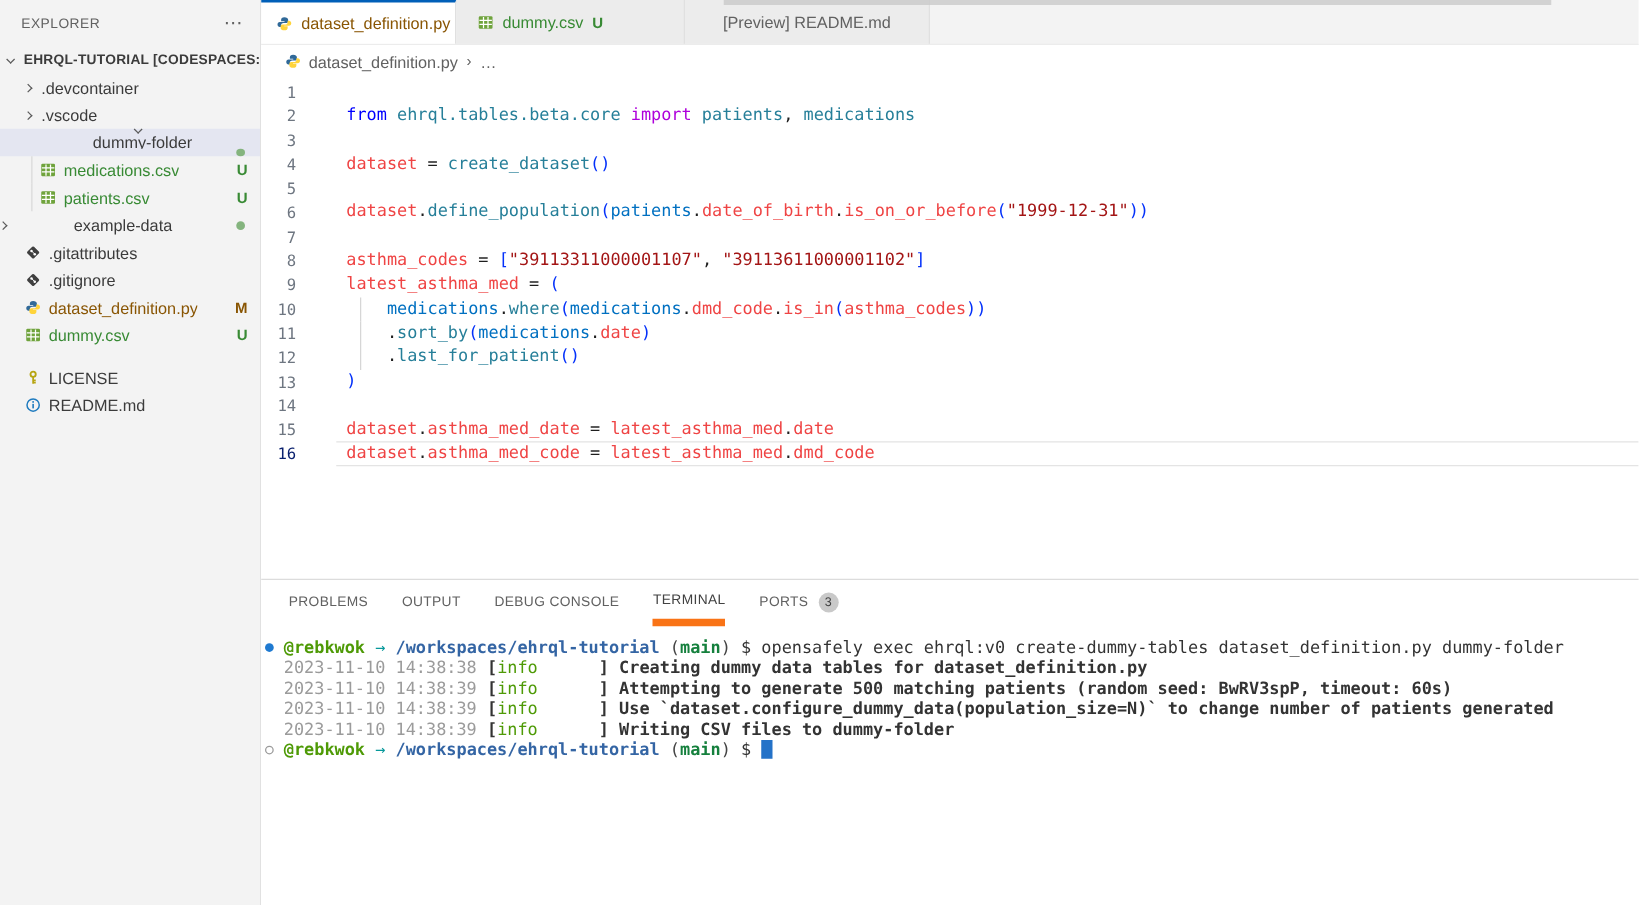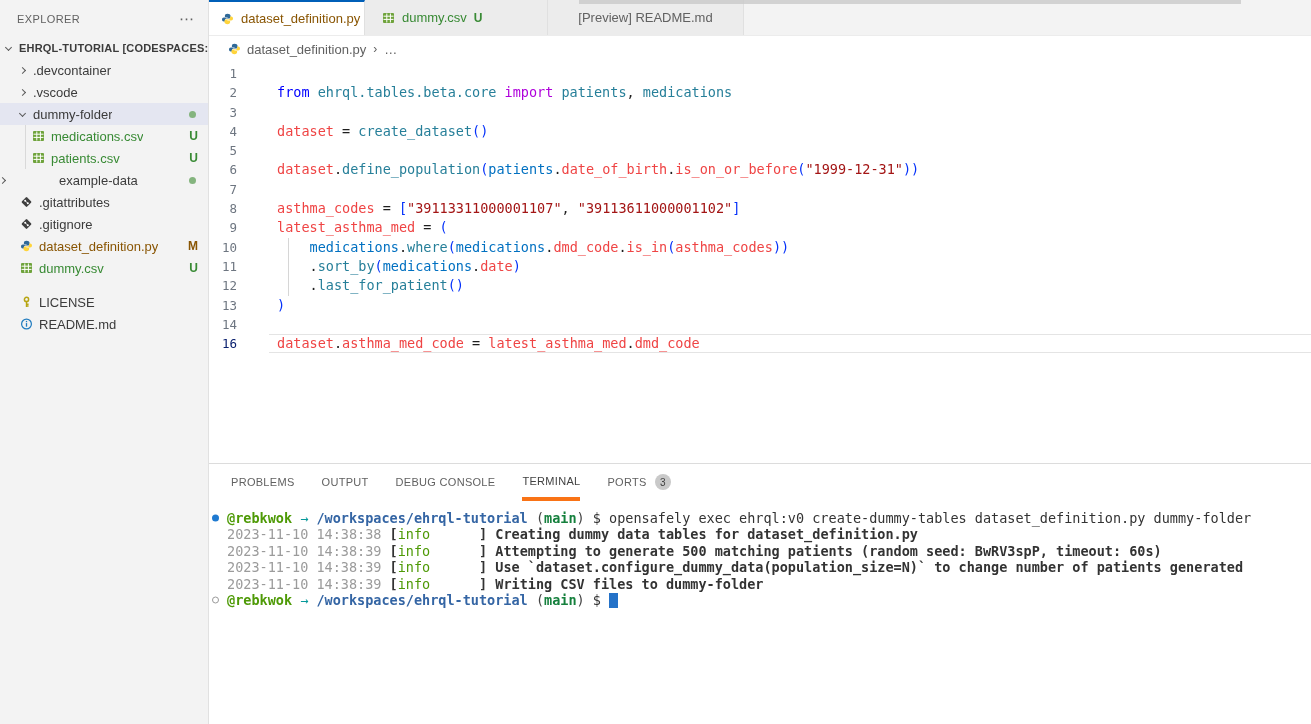--- a/index.html
+++ b/index.html
@@ -66,21 +66,21 @@
   .tk-tbl { color:#0070c1; }
   .tk-var { color:#ef4444; font-weight:normal; }
   .tk-str { color:#a31515; }
   .tk-pun { color:#1e1e1e; }
   .tk-brk { color:#0431fa; }
 
   
   .panel { flex:1; border-top:1px solid #dcdcdc; background:#fff; min-height:0; }
   .panel-tabs { height:37px; display:flex; align-items:center; padding-left:22px; gap:27px; }
   .ptab { font-size:11px; letter-spacing:.3px; color:#616161; cursor:pointer; height:100%; display:flex; align-items:center; border-bottom:1px solid transparent; position:relative; }
-  .ptab.active { color:#424242; border-bottom:4px solid #f97316; }
+  .ptab.active { color:#424242; border-bottom:6px solid #f97316; }
   .ptab .pbadge { margin-left:8px; width:16px; height:16px; border-radius:50%; background:#c9c9c9; color:#3f3f3f; font-size:10px; display:flex; align-items:center; justify-content:center; letter-spacing:0; }
 
   
   .terminal { font-family:"DejaVu Sans Mono", monospace; font-size:13.5px; padding-top:9px; cursor:text; }
   .term-line { height:16.4px; line-height:16.4px; white-space:pre; position:relative; padding-left:18px; }
   .deco { position:absolute; left:3px; top:50%; transform:translateY(-50%); width:7px; height:7px; border-radius:50%; }
   .deco.filled { background:#1f7ad1; }
   .deco.empty  { width:7px; height:7px; border:1px solid #9a9a9a; background:#fff; }
   .t-user  { color:#4e9a06; font-weight:bold; }
   .t-arrow { color:#06989a; }
@@ -110,21 +110,21 @@
           <span class="tlabel">EHRQL-TUTORIAL [CODESPACES:...</span>
         </div>
         <div class="tree-row folder" style="padding-left: 20px;">
           <span class="chev right"></span>
           <span class="tlabel">.devcontainer</span>
         </div>
         <div class="tree-row folder" style="padding-left: 20px;">
           <span class="chev right"></span>
           <span class="tlabel">.vscode</span>
         </div>
-        <div class="tree-row folder selected" style="padding-left: 20px;">
+        <div class="tree-row folder selected" style="padding-left: 20px; flex-direction: column;">
           <span class="chev down"></span>
           <span class="tlabel">dummy-folder</span>
           <span class="tree-dot"></span>
         </div>
         <div class="tree-row file guide" style="padding-left: 32px;">
           <span class="ticon">
             <svg width="13" height="12" viewBox="0 0 12 12">
               <rect x="0.5" y="1" width="11" height="10" rx="1" fill="#6fa33c"></rect>
               <path d="M1 4.2h10M1 7.4h10M4.3 1.5v9M7.9 1.5v9" stroke="#fff" stroke-width="1"></path>
             </svg>
@@ -258,20 +258,21 @@
         <div class="code-row"><span class="ln">5</span><span class="ltxt"></span></div>
         <div class="code-row"><span class="ln">6</span><span class="ltxt"><span class="tk-var">dataset</span><span class="tk-pun">.</span><span class="tk-fn">define_population</span><span class="tk-brk">(</span><span class="tk-tbl">patients</span><span class="tk-pun">.</span><span class="tk-var">date_of_birth</span><span class="tk-pun">.</span><span class="tk-var">is_on_or_before</span><span class="tk-brk">(</span><span class="tk-str">"1999-12-31"</span><span class="tk-brk">))</span></span></div>
         <div class="code-row"><span class="ln">7</span><span class="ltxt"></span></div>
         <div class="code-row"><span class="ln">8</span><span class="ltxt"><span class="tk-var">asthma_codes</span><span class="tk-pun"> = </span><span class="tk-brk">[</span><span class="tk-str">"39113311000001107"</span><span class="tk-pun">, </span><span class="tk-str">"39113611000001102"</span><span class="tk-brk">]</span></span></div>
         <div class="code-row"><span class="ln">9</span><span class="ltxt"><span class="tk-var">latest_asthma_med</span><span class="tk-pun"> = </span><span class="tk-brk">(</span></span></div>
         <div class="code-row g"><span class="ln">10</span><span class="ltxt"><span class="tk-pun">    </span><span class="tk-tbl">medications</span><span class="tk-pun">.</span><span class="tk-fn">where</span><span class="tk-brk">(</span><span class="tk-tbl">medications</span><span class="tk-pun">.</span><span class="tk-var">dmd_code</span><span class="tk-pun">.</span><span class="tk-var">is_in</span><span class="tk-brk">(</span><span class="tk-var">asthma_codes</span><span class="tk-brk">))</span></span></div>
         <div class="code-row g"><span class="ln">11</span><span class="ltxt"><span class="tk-pun">    .</span><span class="tk-fn">sort_by</span><span class="tk-brk">(</span><span class="tk-tbl">medications</span><span class="tk-pun">.</span><span class="tk-var">date</span><span class="tk-brk">)</span></span></div>
         <div class="code-row g"><span class="ln">12</span><span class="ltxt"><span class="tk-pun">    .</span><span class="tk-fn">last_for_patient</span><span class="tk-brk">()</span></span></div>
         <div class="code-row"><span class="ln">13</span><span class="ltxt"><span class="tk-brk">)</span></span></div>
         <div class="code-row"><span class="ln">14</span><span class="ltxt"></span></div>
+        <div class="code-row"><span class="ln">15</span><span class="ltxt"><span class="tk-var">dataset</span><span class="tk-pun">.</span><span class="tk-var">asthma_med_date</span><span class="tk-pun"> = </span><span class="tk-var">latest_asthma_med</span><span class="tk-pun">.</span><span class="tk-var">date</span></span></div>
         <div class="code-row cur"><span class="ln">16</span><span class="ltxt"><span class="tk-var">dataset</span><span class="tk-pun">.</span><span class="tk-var">asthma_med_code</span><span class="tk-pun"> = </span><span class="tk-var">latest_asthma_med</span><span class="tk-pun">.</span><span class="tk-var">dmd_code</span></span></div>
       </div>
     <div class="panel">
       <div class="panel-tabs" id="panelTabs">
           <div class="ptab">
             <span>PROBLEMS</span>
           </div>
           <div class="ptab">
             <span>OUTPUT</span>
           </div>

